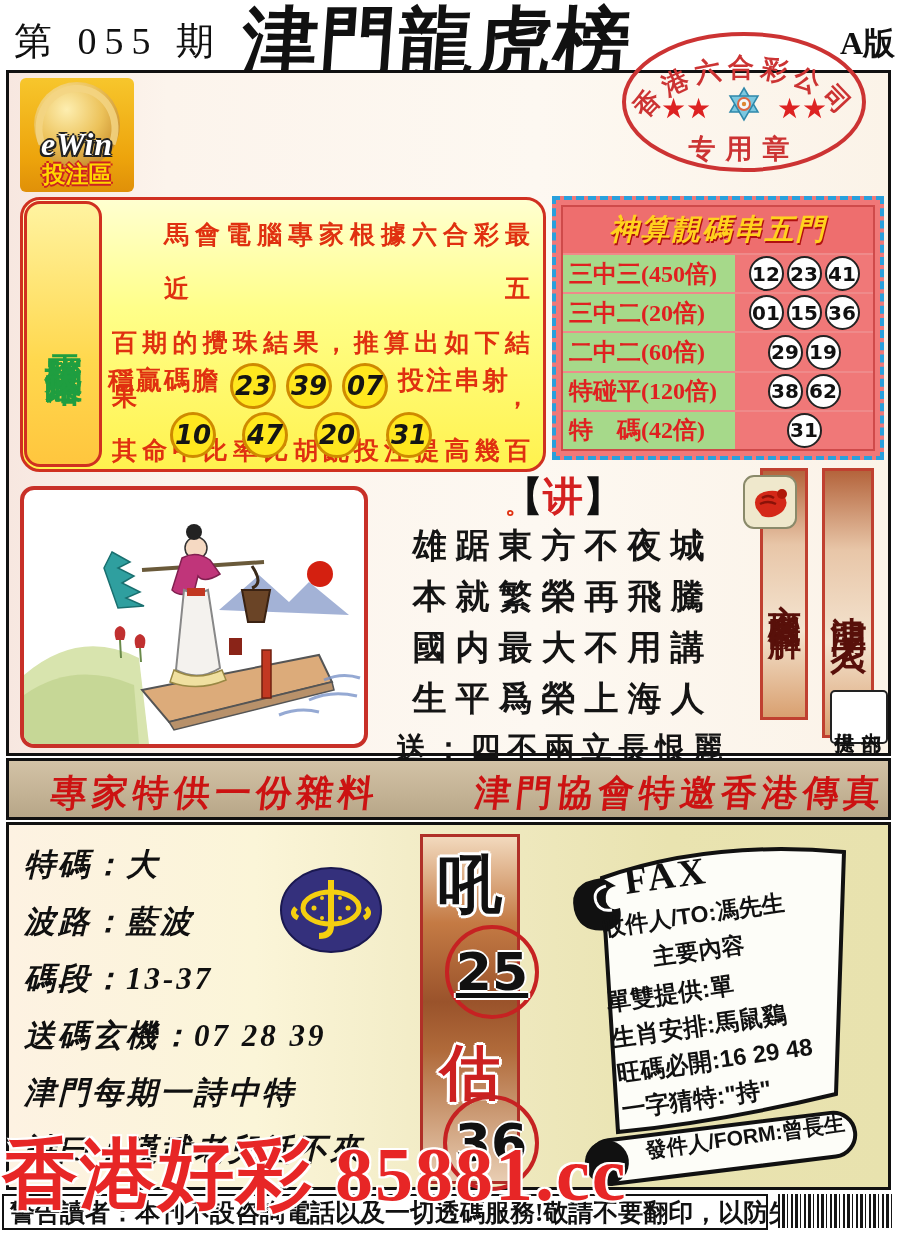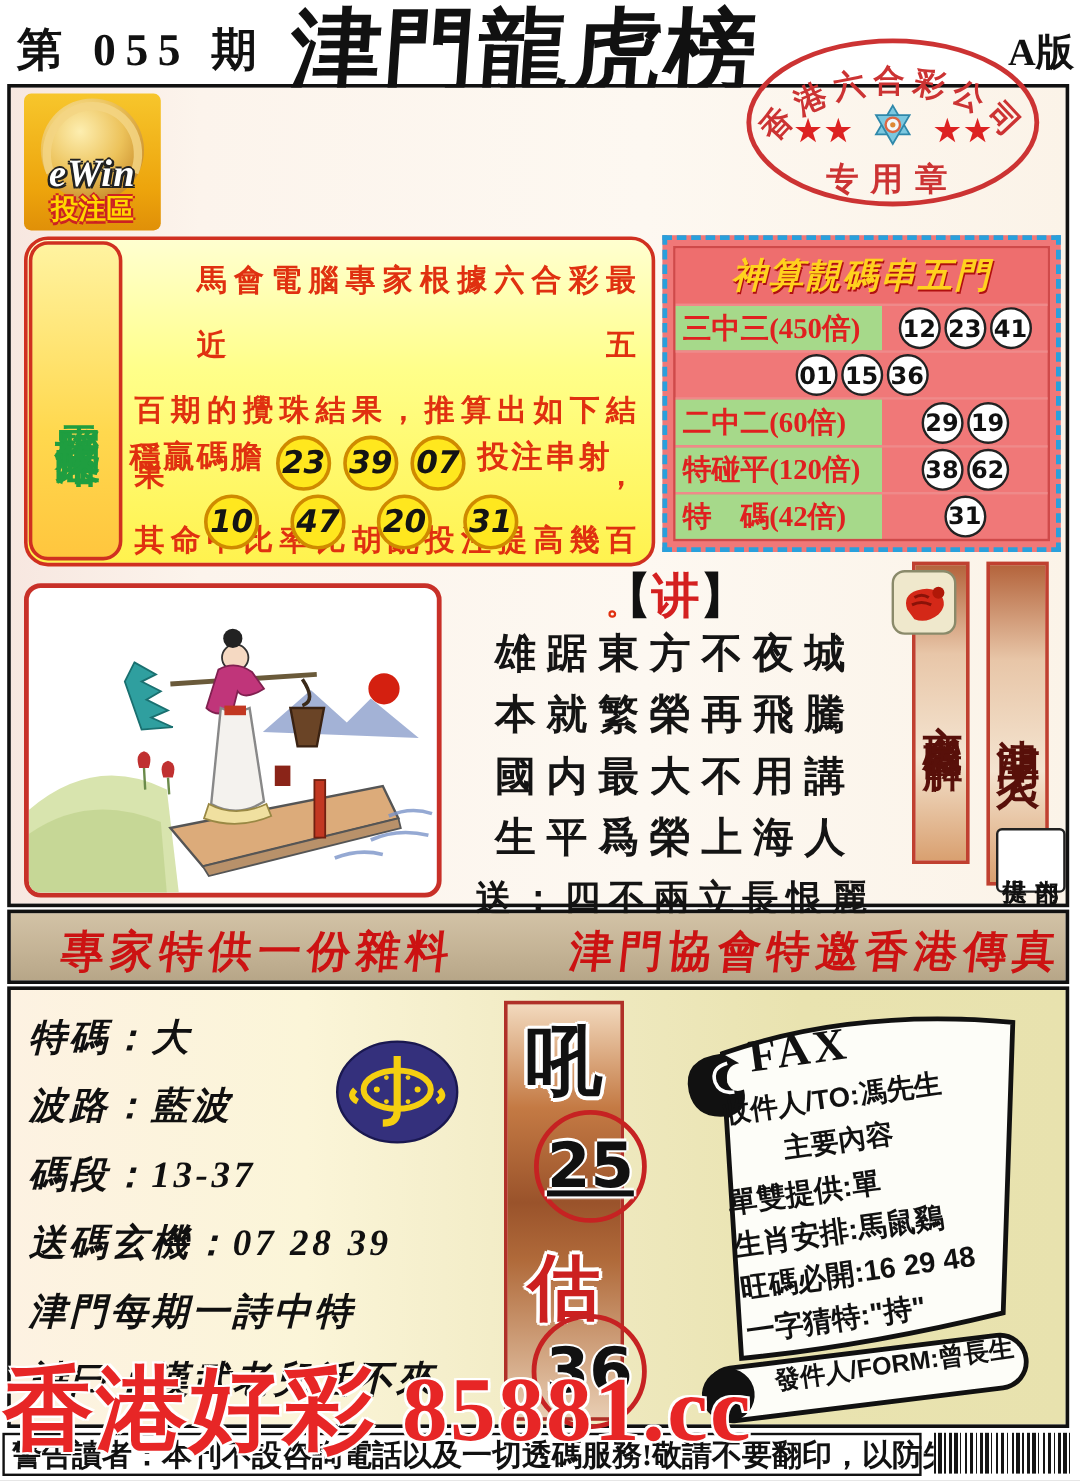--- a/index.html
+++ b/index.html
@@ -1,19 +1,19 @@
 <!DOCTYPE html>
 <html><head>
 <meta charset="utf-8">
 <style>
   html,body{margin:0;padding:0;background:#888;}
   .page{position:relative;width:900px;height:1234px;background:#fff;overflow:hidden;
         font-family:"Liberation Serif","DejaVu Serif",serif;color:#111;}
   
-  .issue{position:absolute;left:14px;top:16px;font-size:38px;font-weight:700;letter-spacing:8px;}
+  .issue{position:absolute;left:14px;top:16px;font-size:38px;font-weight:400;letter-spacing:8px;}
   .main-title{position:absolute;left:222px;top:-8px;width:430px;text-align:center;
         font-size:76px;font-weight:900;letter-spacing:2px;transform:skewX(-4deg);}
   .edition{position:absolute;left:840px;top:22px;font-size:32px;font-weight:900;}
   .stamp{position:absolute;left:616px;top:26px;z-index:6;}
   
   .topbox{position:absolute;left:6px;top:70px;width:885px;height:686px;border:3px solid #111;
         background:linear-gradient(90deg,#f7e7e0 0%,#fcf4ec 18%,#fdf8f1 60%,#fbf3e8 100%);box-sizing:border-box;}
   
   .ewin{position:absolute;left:20px;top:78px;width:114px;height:114px;border-radius:6px;
         background:linear-gradient(180deg,#f7c62c 0%,#eda40c 70%,#e09008 100%);overflow:hidden;}
@@ -196,20 +196,21 @@
       <div class="stable-title">神算靚碼串五門</div>
       <div class="srow">
         <div class="lbl">三中三(450倍)</div>
         <div class="vals">
           <span class="ncirc-s">12</span>
           <span class="ncirc-s">23</span>
           <span class="ncirc-s">41</span>
         </div>
       </div>
       <div class="srow">
+        <div class="lbl">三中二(20倍)</div>
         <div class="vals">
           <span class="ncirc-s">01</span>
           <span class="ncirc-s">15</span>
           <span class="ncirc-s">36</span>
         </div>
       </div>
       <div class="srow">
         <div class="lbl">二中二(60倍)</div>
         <div class="vals">
           <span class="ncirc-s">29</span>

